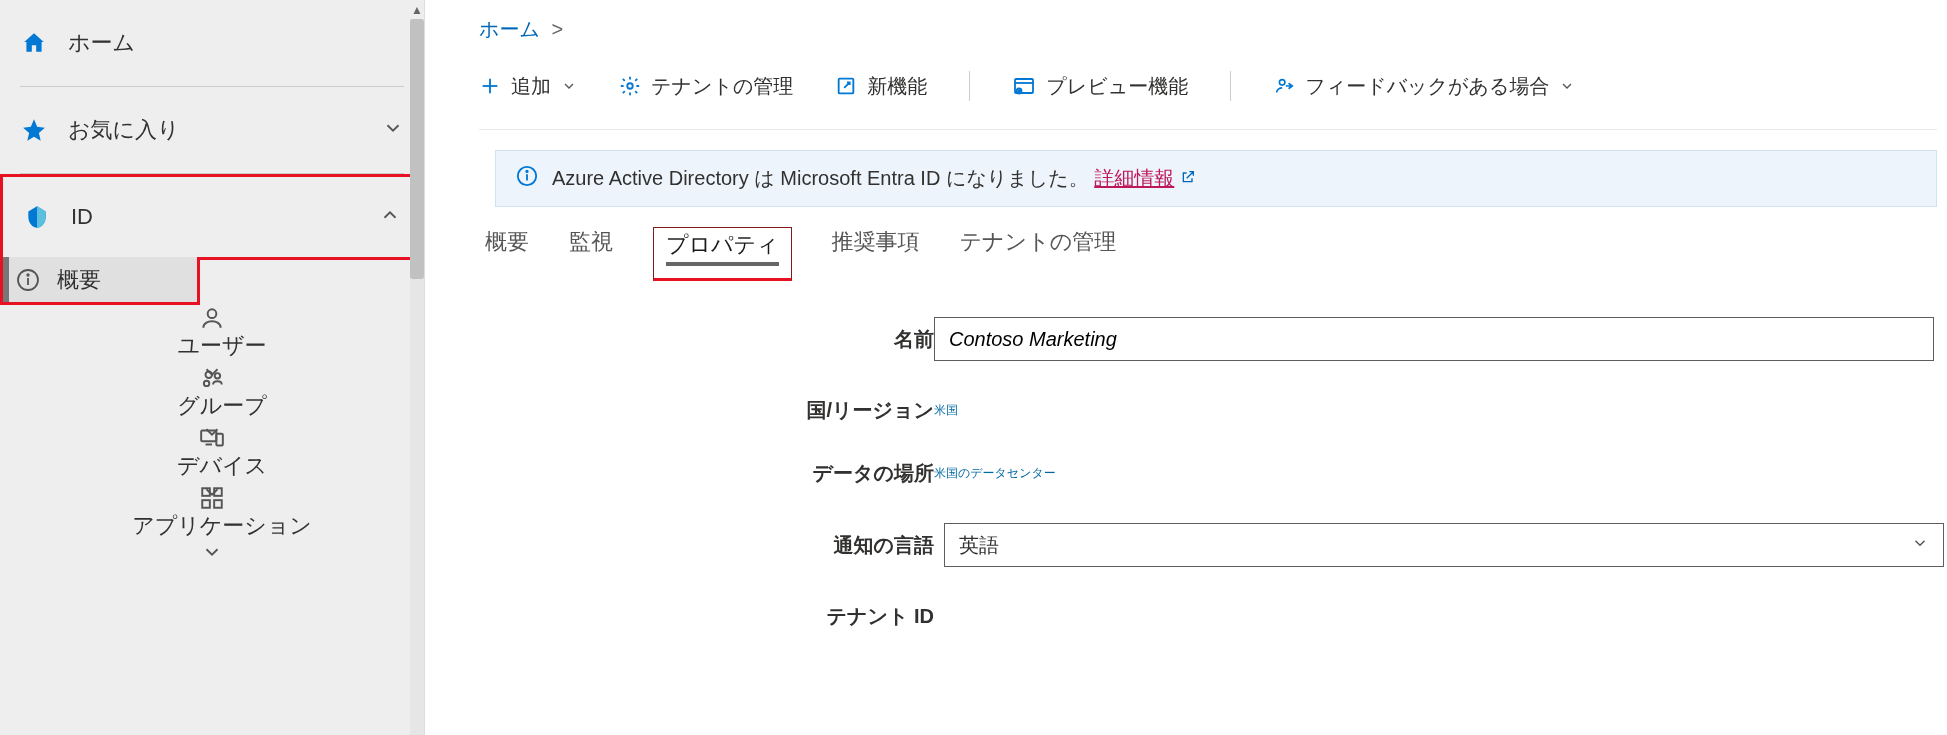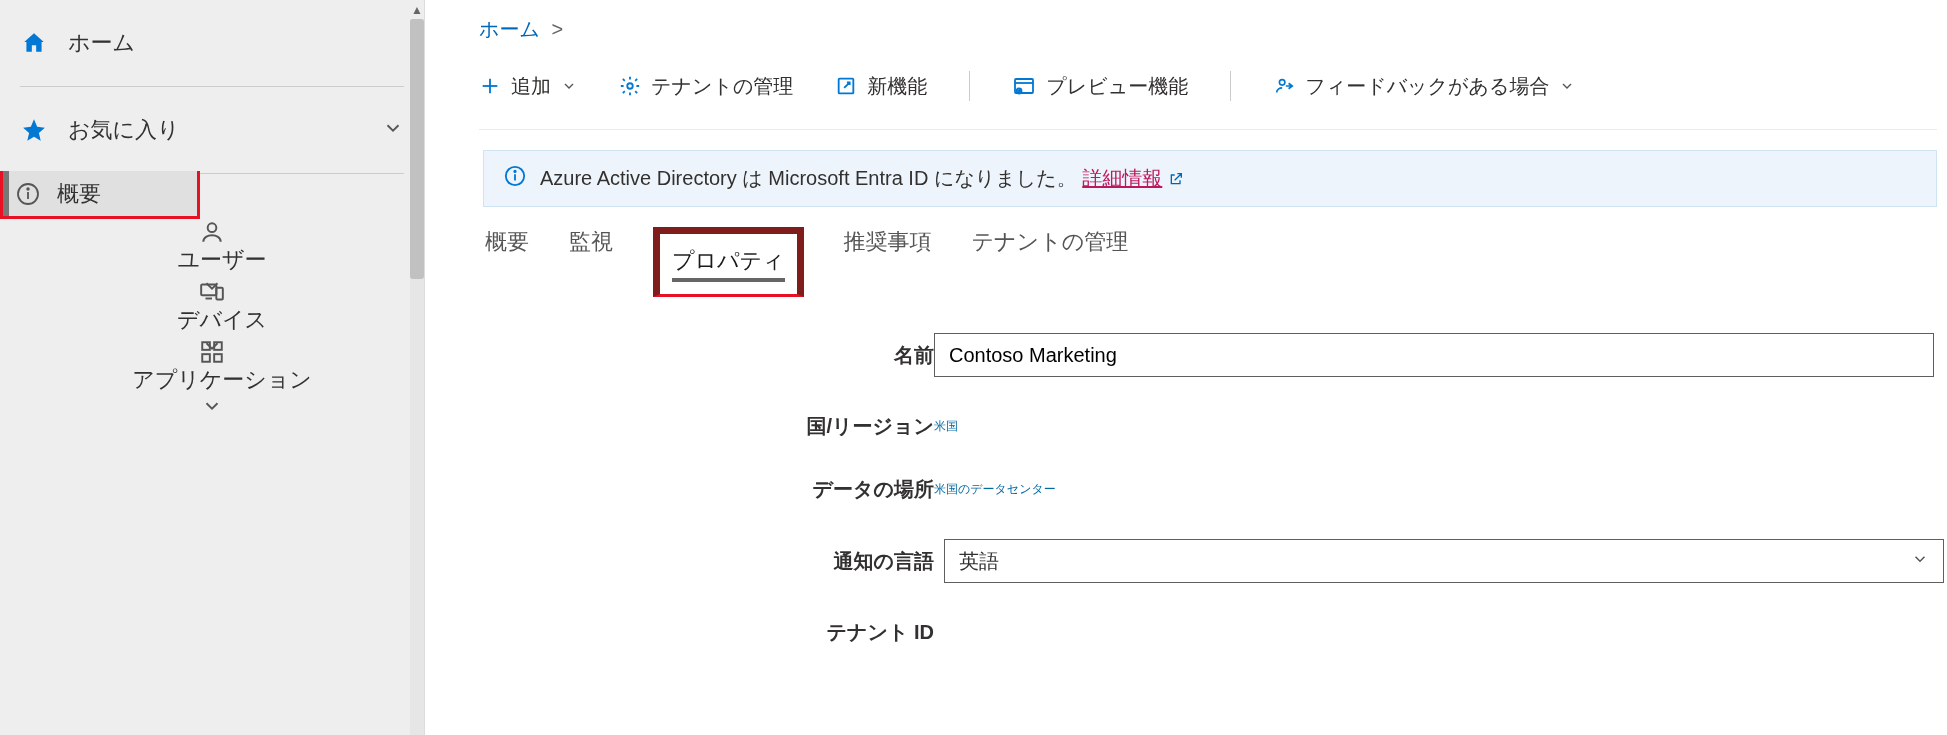--- a/index.html
+++ b/index.html
@@ -25,36 +25,36 @@
 
     .main { flex: 1; padding: 16px 0 0 54px; position: relative; }
     .breadcrumb { font-size: 20px; color: #0067b8; margin-bottom: 28px; }
     .breadcrumb .crumb { color: #0067b8; cursor: pointer; }
     .breadcrumb .sep { color: #666; margin-left: 6px; }
     .toolbar { display: flex; align-items: center; gap: 42px; padding-bottom: 28px; border-bottom: 1px solid #eaeaea; margin-right: 10px; }
     .toolbar-item { display: flex; align-items: center; gap: 10px; font-size: 20px; cursor: pointer; }
     .toolbar-item svg, .toolbar-item .ticon { color: #0078d4; }
     .toolbar-sep { width: 1px; height: 30px; background: #ccc; }
 
-    .info-banner { display: flex; align-items: flex-end; background: #eef4fb; border: 1px solid #d0e3f3; padding: 14px 20px; margin: 20px 10px 20px 4px; font-size: 20px; }
+    .info-banner { display: flex; align-items: center; background: #eef4fb; border: 1px solid #d0e3f3; padding: 14px 20px; margin: 20px 10px 20px 16px; font-size: 20px; }
     .info-banner .info-icon { color: #0078d4; margin-right: 14px; }
     .info-banner a { color: #be185d; text-decoration: underline; cursor: pointer; }
     .info-banner .ext-icon { color: #0067b8; margin-left: 6px; }
 
     .tabs { display: flex; gap: 40px; font-size: 22px; margin-bottom: 36px; margin-left: 6px; }
     .tab { color: #555; cursor: pointer; padding-bottom: 4px; }
     .tab.active { color: #1b1a19; border-bottom: 4px solid #666; font-weight: 400; }
-    .tab.highlight-red { border: 7px solid #7f1d1d; padding: 12px 12px 12px 12px; }
+    .tab.highlight-red { border: 1px solid #7f1d1d; padding: 2px 12px 12px 12px; }
     .tab.highlight-red.active { border-bottom: 3px solid #e81123; }
     .tab.highlight-red .tab-inner { display: inline-block; border-bottom: 4px solid #666; padding-bottom: 2px; }
 
     .form-row { display: flex; align-items: center; margin-bottom: 36px; }
     .form-label { width: 455px; font-size: 20px; font-weight: 600; color: #323130; text-align: right; }
     .form-value { font-size: 12px; color: #0369a1; }
-    .form-input { height: 44px; border: 1px solid #605e5c; padding: 0 14px; font-size: 20px; width: 1000px; background: #fff; }
+    .form-input { height: 44px; border: 1px solid #605e5c; padding: 0 14px; font-size: 20px; width: 1000px; background: #fff; font-style: italic; }
     .form-select { height: 44px; border: 1px solid #605e5c; padding: 0 14px; font-size: 20px; width: 1000px; background: #fff; display: flex; align-items: center; justify-content: space-between; margin-left: 10px; }
     .form-select .chev { color: #555; }
   </style>
 </head>
 <body>
 
 <div class="layout">
   <aside class="sidebar">
 
     <div class="nav-item">
@@ -77,20 +77,34 @@
       <span class="nav-label">お気に入り</span>
       <span class="chevron">
         <svg width="22" height="22" viewBox="0 0 24 24" fill="none" stroke="#555" stroke-width="2">
             <path d="M6 9l6 6 6-6"></path>
           </svg>
       </span>
     </div>
 
     <div class="nav-section-divider"></div>
 
+    <div class="nav-item highlight-red" style="margin:0;">
+      <span class="nav-icon">
+        <svg width="26" height="26" viewBox="0 0 24 24">
+            <path fill="#0078d4" d="M12 2L4 7v5c0 5 3.4 9.6 8 10 4.6-.4 8-5 8-10V7l-8-5z"></path>
+            <path fill="#5bc0de" d="M12 2v20c4.6-.4 8-5 8-10V7l-8-5z"></path>
+          </svg>
+      </span>
+      <span class="nav-label">ID</span>
+      <span class="chevron">
+        <svg width="22" height="22" viewBox="0 0 24 24" fill="none" stroke="#555" stroke-width="2">
+            <path d="M6 15l6-6 6 6"></path>
+          </svg>
+      </span>
+    </div>
 
     <div class="nav-sub selected highlight-red" style="width:200px;margin-top:-3px;border-top:none;">
       <span class="nav-sub-icon">
         <svg width="24" height="24" viewBox="0 0 24 24" fill="none" stroke="#555" stroke-width="1.8">
             <circle cx="12" cy="12" r="10"></circle>
             <line x1="12" y1="10" x2="12" y2="17"></line>
             <circle cx="12" cy="7" r="0.8" fill="#555"></circle>
           </svg>
       </span>
       <span class="nav-sub-label">概要</span>
@@ -105,20 +119,34 @@
             </svg>
         </span>
         <span class="nav-label">ユーザー</span>
         <span class="chevron"><svg width="22" height="22" viewBox="0 0 24 24" fill="none" stroke="#555" stroke-width="2">
               <path d="M6 9l6 6 6-6"></path>
             </svg></span>
       </div>
       <div class="nav-item">
         <span class="nav-icon" style="color:#555">
           <svg width="26" height="26" viewBox="0 0 24 24" fill="none" stroke="#555" stroke-width="1.8">
+              <circle cx="9" cy="9" r="3"></circle>
+              <circle cx="17" cy="10" r="2.5"></circle>
+              <circle cx="7" cy="17" r="2.5"></circle>
+              <path d="M13 18c0-2 2-3 4-3s4 1 4 3"></path>
+            </svg>
+        </span>
+        <span class="nav-label">グループ</span>
+        <span class="chevron"><svg width="22" height="22" viewBox="0 0 24 24" fill="none" stroke="#555" stroke-width="2">
+              <path d="M6 9l6 6 6-6"></path>
+            </svg></span>
+      </div>
+      <div class="nav-item">
+        <span class="nav-icon" style="color:#555">
+          <svg width="26" height="26" viewBox="0 0 24 24" fill="none" stroke="#555" stroke-width="1.8">
               <rect x="2" y="5" width="14" height="10" rx="1"></rect>
               <line x1="6" y1="18" x2="12" y2="18"></line>
               <rect x="16" y="8" width="6" height="11" rx="1"></rect>
             </svg>
         </span>
         <span class="nav-label">デバイス</span>
         <span class="chevron"><svg width="22" height="22" viewBox="0 0 24 24" fill="none" stroke="#555" stroke-width="2">
               <path d="M6 9l6 6 6-6"></path>
             </svg></span>
       </div>

